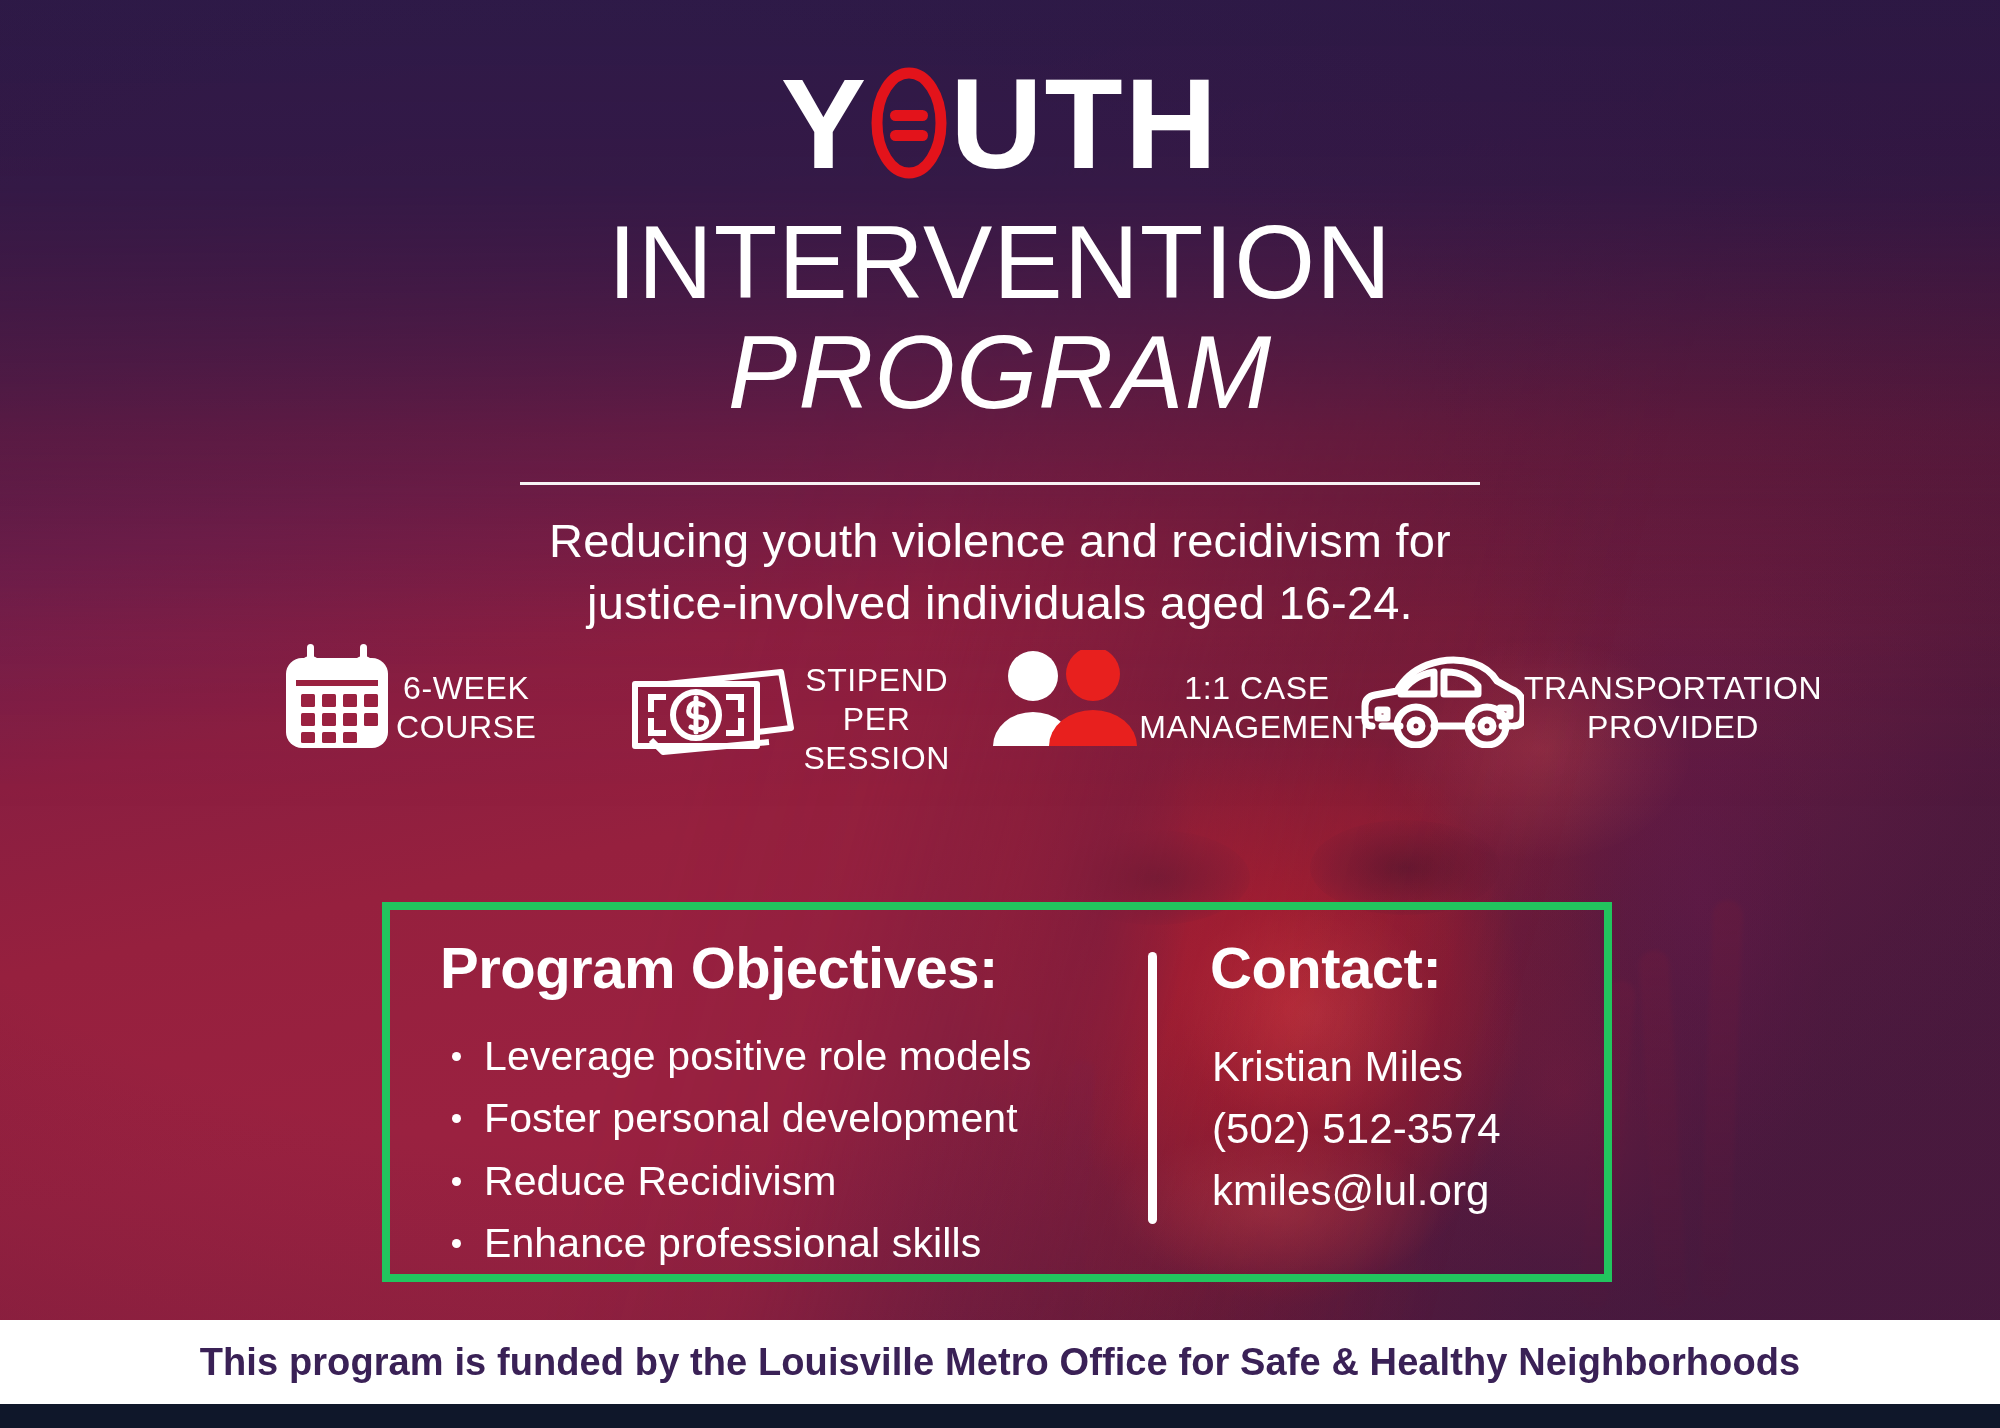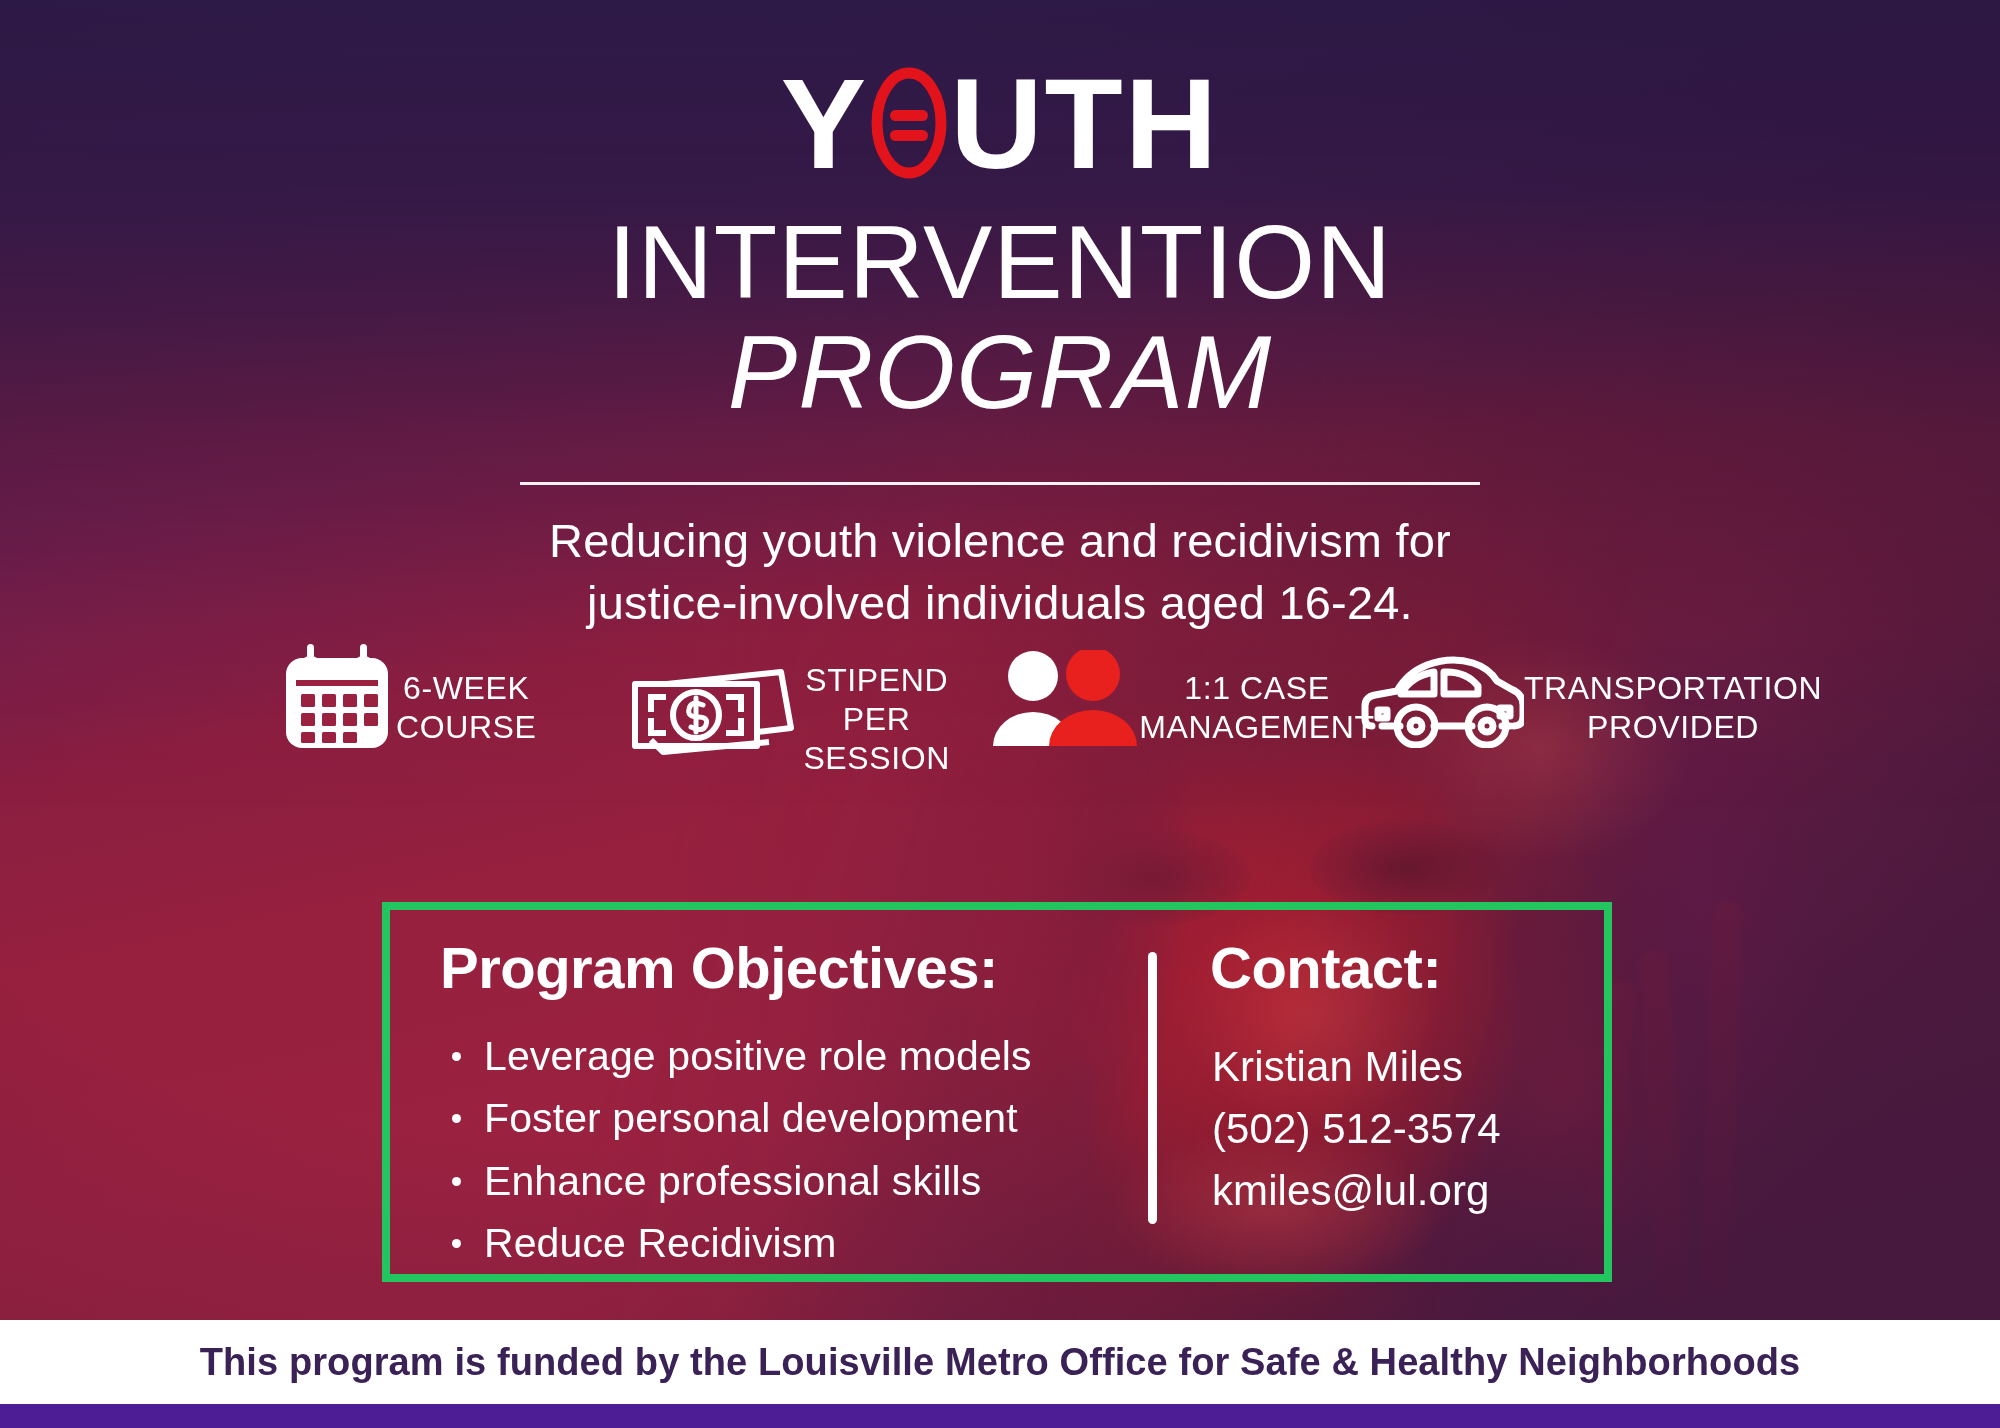--- a/index.html
+++ b/index.html
@@ -3,21 +3,21 @@
 <meta charset="utf-8">
 <style>
   * { margin:0; padding:0; box-sizing:border-box; }
   html,body { width:2000px; height:1428px; background:#ffffff; }
   body { font-family:"Liberation Sans", sans-serif; overflow:hidden; }
 
   #poster {
     position:relative;
     width:2000px; height:1428px;
     overflow:hidden;
-    background:#4c1d95;
+    background:#0f172a;
   }
 
   
   #art {
     position:absolute; left:0; top:0;
     width:2000px; height:1320px;
     overflow:hidden;
     background:#2E1B46;
   }
 
@@ -396,22 +396,22 @@
     </div>
 
     <div class="panel">
       <div class="panel-inner">
 
         <div class="obj-title">Program Objectives:</div>
 
         <ul class="obj-list">
           <li><span class="bullet"></span><span>Leverage positive role models</span></li>
           <li><span class="bullet"></span><span>Foster personal development</span></li>
+          <li><span class="bullet"></span><span>Reduce Recidivism</span></li>
           <li><span class="bullet"></span><span>Enhance professional skills</span></li>
-          <li><span class="bullet"></span><span>Reduce Recidivism</span></li>
         </ul>
 
         <div class="divider"></div>
 
         <div class="ct-title">Contact:</div>
         <div class="ct-lines">
           <div>Kristian Miles</div>
           <div>(502) 512-3574</div>
           <div>kmiles@lul.org</div>
         </div>

